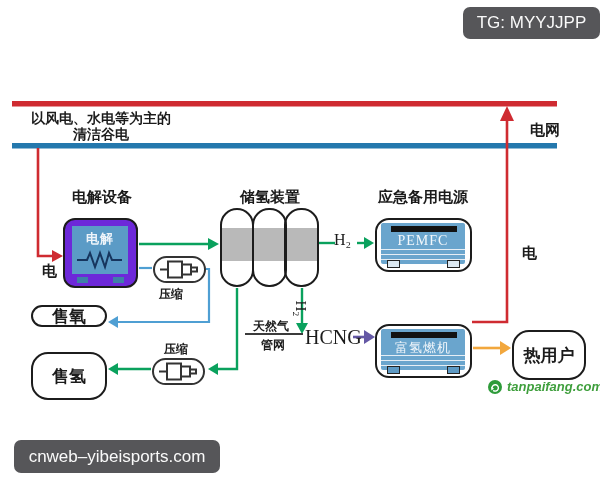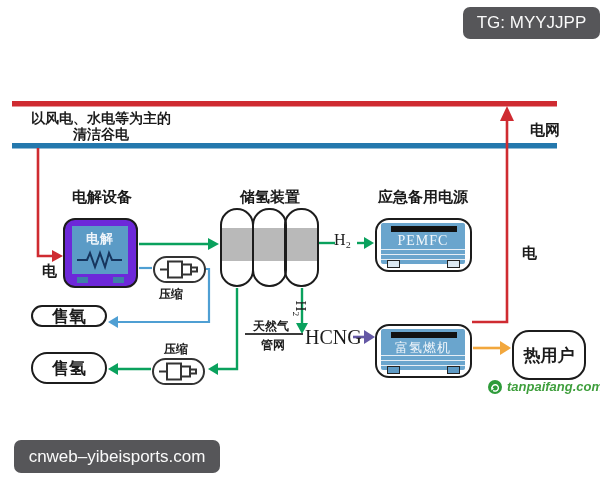--- a/index.html
+++ b/index.html
@@ -54,21 +54,21 @@
   .device-foot{position:absolute;bottom:2px;width:13px;height:8px;border:1.5px solid #222;}
   .device-foot.l{left:10px;} .device-foot.r{right:10px;}
   .pemfc{left:375px;top:218px;} .pemfc .device-foot{background:#dce8f1;}
   .turbine{left:375px;top:308px;margin-top:16px;} .turbine .device-label{font-size:13px;}
   .turbine .device-foot{background:#5e9ac4;}
 
   
   .pill{border:2.5px solid #1c1c1c;border-radius:17px;background:#fff;display:flex;
         align-items:center;justify-content:center;font-size:17px;font-weight:600;}
   .sell-o2{left:31px;top:305px;width:76px;height:22px;}
-  .sell-h2{left:31px;top:352px;width:76px;height:32px;}
+  .sell-h2{left:31px;top:352px;width:76px;height:48px;}
   .heat{left:512px;top:330px;width:74px;height:50px;}
 
   
   .compressor{width:53px;height:27px;background:#fff;border:2.2px solid #333;border-radius:13.5px;}
   .comp1{left:153px;top:256px;} .comp2{left:152px;top:358px;}
 
   
   .badge{position:absolute;z-index:5;background:var(--badge-bg,#565659);color:#fafafa;
          display:flex;align-items:center;justify-content:center;
          font-family:"Liberation Sans","DejaVu Sans",sans-serif;font-size:17px;border-radius:7px;}

